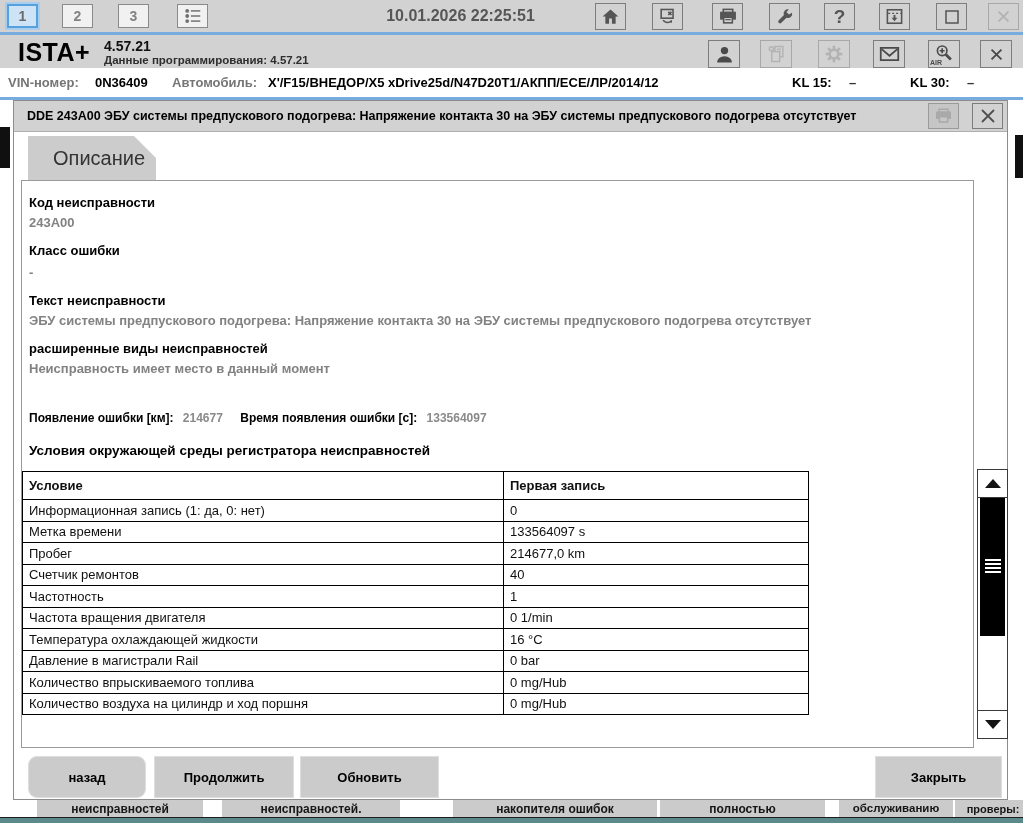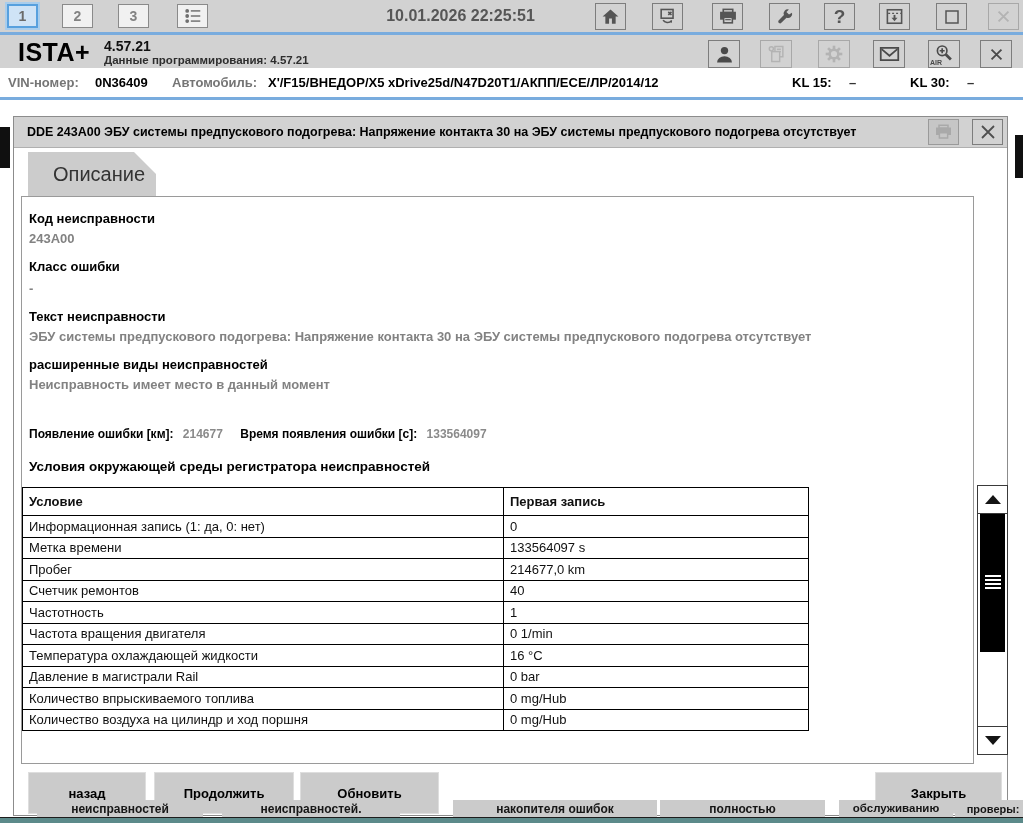--- a/index.html
+++ b/index.html
@@ -43,21 +43,21 @@
   .vvalue{color:#000;}
   #vin-label{left:8px;} #vin-value{left:95px;} #car-label{left:172px;} #car-value{left:268px;}
   #kl15-label{left:792px;color:#000;} #kl15-value{left:849px;color:#333;}
   #kl30-label{left:910px;color:#000;} #kl30-value{left:967px;color:#333;}
 
   
   .bgblack-l{position:absolute;left:0;top:127px;width:10px;height:41px;background:#101010;}
   .bgblack-r{position:absolute;left:1015px;top:135px;width:8px;height:43px;background:#101010;}
 
   
-  .dialog{position:absolute;left:13px;top:116px;width:995px;height:700px;background:#fff;border:1px solid #8c8c8c;box-sizing:border-box;padding-left:48px;}
+  .dialog{position:absolute;left:13px;top:100px;width:995px;height:700px;background:#fff;border:1px solid #8c8c8c;box-sizing:border-box;padding-left:48px;}
   .dlg-titlebar{position:absolute;left:0;top:0;right:0;height:30px;background:var(--bar-gray,#d2d2d2);border-bottom:1px solid #b0b0b0;}
   .dlg-title{position:absolute;left:13px;top:8px;width:880px;font-size:12.5px;font-weight:bold;color:#000;white-space:nowrap;overflow:hidden;}
   .dlg-iconbtn{position:absolute;top:2px;width:31px;height:26px;border:1px solid #7d7d7d;display:flex;align-items:center;justify-content:center;box-sizing:border-box;}
   #dlg-print{right:48px;color:#a9a9a9;border-color:#9a9a9a;background:#c6c6c6;}
   #dlg-close{right:4px;color:#4f4f4f;}
 
   .tab{position:absolute;top:35px;height:44px;font-size:20px;display:flex;align-items:center;padding-left:25px;box-sizing:border-box;
        clip-path:polygon(0 0,calc(100% - 22px) 0,100% 22px,100% 100%,0 100%);}
   #tab-desc{left:14px;width:128px;background:#cccccc;color:#333;}
   #tab-details{left:160px;width:132px;background:var(--accent-teal,#6d9792);color:#fff;}
@@ -87,21 +87,21 @@
   .sb-up{top:0;border-bottom:1px solid #3a3a3a;}
   .sb-down{bottom:0;border-top:1px solid #3a3a3a;}
   .tri-up{width:0;height:0;border-left:8px solid transparent;border-right:8px solid transparent;border-bottom:9px solid #141414;}
   .tri-down{width:0;height:0;border-left:8px solid transparent;border-right:8px solid transparent;border-top:9px solid #141414;}
   .sb-thumb{position:absolute;left:2px;right:2px;top:28px;height:138px;background:#000;}
   .sb-grip{position:absolute;left:50%;top:50%;transform:translate(-50%,-50%);width:16px;}
   .sb-grip div{height:2px;background:#fff;margin-bottom:2px;}
 
   .dlg-btn{position:absolute;top:655px;height:42px;background:var(--button-gray,#cbcbcb);border:1px solid #dedede;
            font-size:13px;font-weight:bold;color:#000;display:flex;align-items:center;justify-content:center;box-sizing:border-box;cursor:default;}
-  #btn-back{left:14px;width:118px;}
+  #btn-back{left:14px;width:118px;border-radius:9px;}
   #btn-continue{left:140px;width:140px;}
   #btn-refresh{left:286px;width:139px;}
   #btn-close{left:861px;width:127px;}
 
   
   .frag{position:absolute;top:800px;height:17px;background:var(--button-gray,#cbcbcb);overflow:hidden;
         font-size:12px;font-weight:bold;color:#161616;display:flex;align-items:center;justify-content:center;white-space:nowrap;}
   .frag.tall{height:22px;align-items:flex-start;padding-top:2px;box-sizing:border-box;}
   #f1{left:37px;width:166px;}
   #f2{left:222px;width:178px;}

